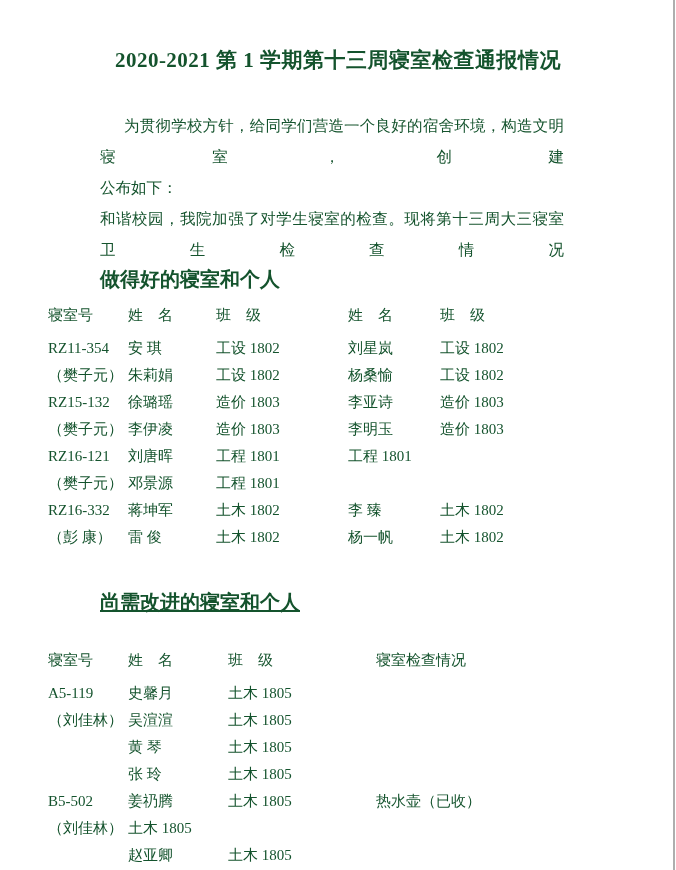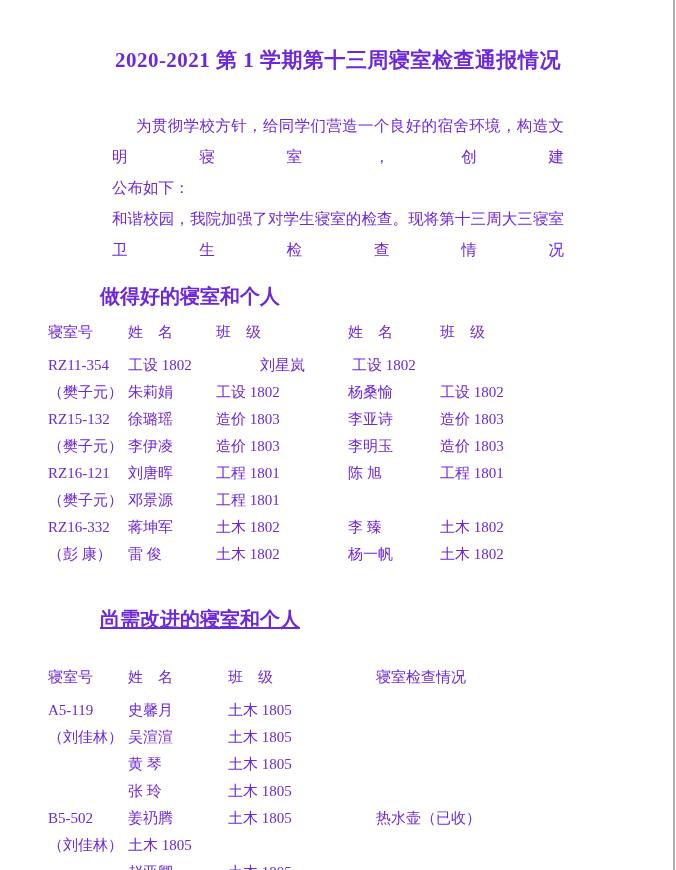--- a/index.html
+++ b/index.html
@@ -1,21 +1,21 @@
 <!DOCTYPE html>
 <html><head>
 <meta charset="utf-8">
 <style>
   html, body { margin: 0; padding: 0; background: #ffffff; }
   .page {
     position: relative;
     width: 676px;
     height: 870px;
     background: #ffffff;
-    color: #6d28d9;
+    color: #14532d;
     font-family: "Liberation Serif", "DejaVu Serif", serif;
     overflow: hidden;
   }
   .edge-line {
     position: absolute;
     top: 0; right: 1px;
     width: 2px; height: 100%;
     background: #aeaeae;
   }
   .doc-title {
@@ -25,30 +25,30 @@
     line-height: 30px;
     font-weight: bold;
     text-align: center;
     letter-spacing: 0.5px;
   }
   .intro {
     margin: 35px 112px 0 100px;
     font-size: 15.5px;
     line-height: 31px;
   }
-  .intro .line { text-align: justify; margin-left: 12px; }
+  .intro .line { text-align: justify; }
   .intro .fill { text-align-last: justify; }
   .intro .indent { text-indent: 24px; }
   .section-heading {
     margin: 0 0 0 100px;
     font-size: 20px;
     line-height: 26px;
     font-weight: bold;
   }
-  .sh1 { margin-top: 18px; }
+  .sh1 { margin-top: 1px; }
   .sh2 { margin-top: 38px; text-decoration: underline; }
   .tbl {
     margin-left: 48px;
     margin-right: 60px;
     font-size: 15px;
   }
   .tbl1 { margin-top: 10px; }
   .tbl2 { margin-top: 32px; }
   .tr { display: flex; height: 27px; line-height: 27px; white-space: nowrap; }
   .tr.th { margin-bottom: 6px; }
@@ -83,20 +83,21 @@
   <div class="tbl tbl1 t1">
     <div class="tr th">
       <div class="c0">寝室号</div>
       <div class="c1">姓　名</div>
       <div class="c2">班　级</div>
       <div class="c3">姓　名</div>
       <div class="c4">班　级</div>
     </div>
   <div class="tr">
         <div class="c0">RZ11-354</div>
+        <div class="c1">安 琪</div>
         <div class="c2">工设 1802</div>
         <div class="c3">刘星岚</div>
         <div class="c4">工设 1802</div>
       </div>
       <div class="tr">
         <div class="c0">（樊子元）</div>
         <div class="c1">朱莉娟</div>
         <div class="c2">工设 1802</div>
         <div class="c3">杨桑愉</div>
         <div class="c4">工设 1802</div>
@@ -112,21 +113,20 @@
         <div class="c0">（樊子元）</div>
         <div class="c1">李伊凌</div>
         <div class="c2">造价 1803</div>
         <div class="c3">李明玉</div>
         <div class="c4">造价 1803</div>
       </div>
       <div class="tr">
         <div class="c0">RZ16-121</div>
         <div class="c1">刘唐晖</div>
         <div class="c2">工程 1801</div>
-        <div class="c3">陈 旭</div>
         <div class="c4">工程 1801</div>
       </div>
       <div class="tr">
         <div class="c0">（樊子元）</div>
         <div class="c1">邓景源</div>
         <div class="c2">工程 1801</div>
         <div class="c3"></div>
         <div class="c4"></div>
       </div>
       <div class="tr">

